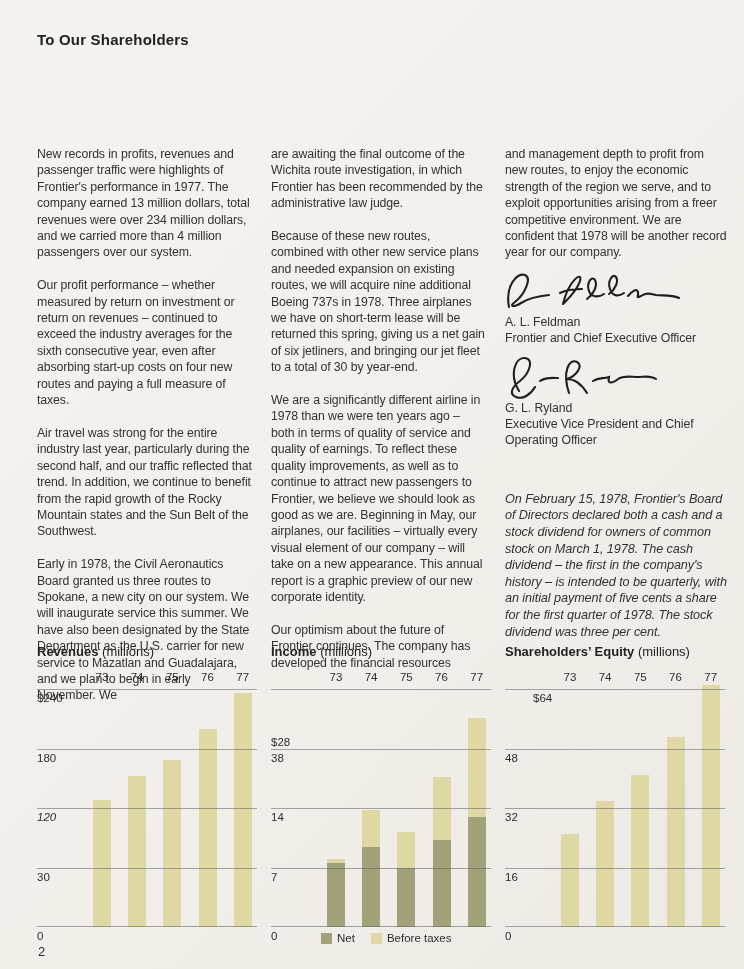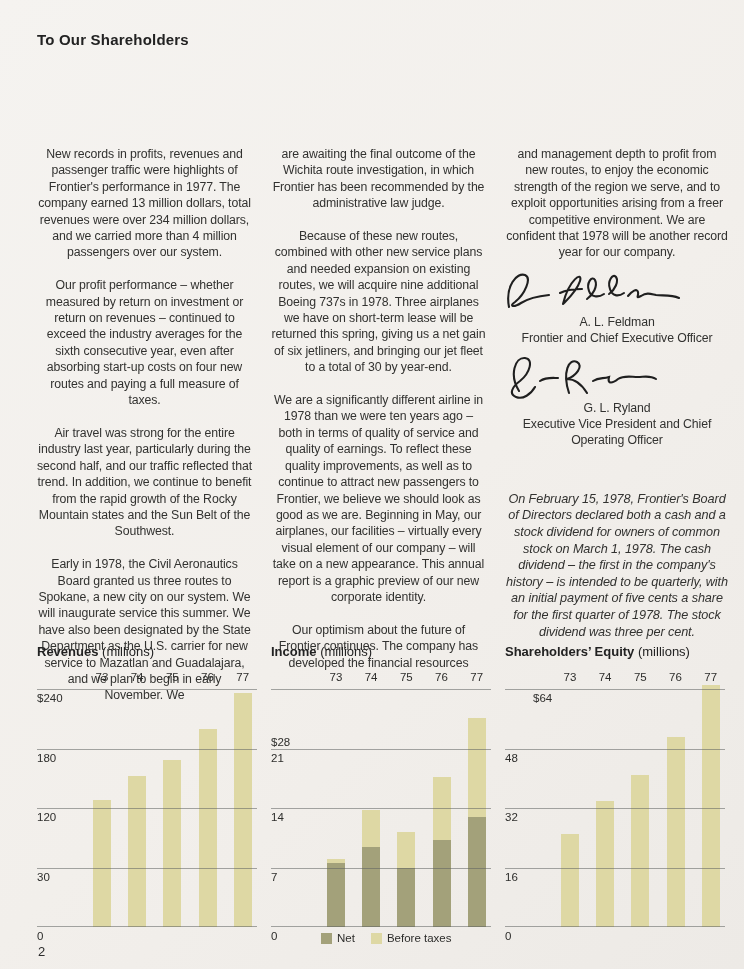--- a/index.html
+++ b/index.html
@@ -7,21 +7,21 @@
   .page {
     position:relative; width:744px; height:969px; overflow:hidden;
     background:linear-gradient(135deg,#f5f3f0 0%,#f2efeb 55%,#edeae6 100%);
     font-family:"Liberation Sans", sans-serif; color:#323230;
   }
   .title {
     position:absolute; left:37px; top:31px; margin:0;
     font-size:15px; font-weight:bold; color:#222; letter-spacing:.2px;
   }
   .cols { position:absolute; left:37px; top:146px; width:692px; display:flex; }
-  .col { width:215px; margin-right:19px;text-align:center; }
+  .col { width:215px; margin-right:19px; }
   .col.c3 { width:224px; margin-right:0; }
   .col p { margin:0 0 16.4px 0; font-size:12.3px; line-height:16.4px; letter-spacing:-0.1px; }
   .sig-block { margin:2px 0 6px 0; }
   .sig-svg { display:block; margin:2px 0 1px -2px; }
   .sig-name,.sig-title { font-size:12.3px; line-height:16.4px; letter-spacing:-0.1px; }
   .note { font-style:italic; margin-top:42px !important; font-size:12.7px !important; line-height:16.6px !important; }
 
   .charts { position:absolute; left:37px; top:644px; display:flex; }
   .chart { position:relative; width:220px; margin-right:14px; }
   .chart-head { font-size:13px; height:20px; color:#222; white-space:nowrap; }
@@ -103,21 +103,21 @@
           <div class="bar" style="left: 61.5%; bottom: 0px; height: 166.6px; background: rgb(222, 216, 164);"></div>
           <div class="yearlbl" style="left: 77.5%;">76</div>
           <div class="bar" style="left: 77.5%; bottom: 0px; height: 198.333px; background: rgb(222, 216, 164);"></div>
           <div class="yearlbl" style="left: 93.5%;">77</div>
           <div class="bar" style="left: 93.5%; bottom: 0px; height: 234.033px; background: rgb(222, 216, 164);"></div>
           <div class="gridline" style="top: calc(0% + 0px); background: rgba(95, 98, 96, 0.55);"></div>
           <div class="ytick" style="top: calc(0% + 3px);">$240</div>
           <div class="gridline" style="top: calc(25% + 0px); background: rgba(95, 98, 96, 0.55);"></div>
           <div class="ytick" style="top: calc(25% + 3px);">180</div>
           <div class="gridline" style="top: calc(50% + 0px); background: rgba(95, 98, 96, 0.55);"></div>
-          <div class="ytick" style="top: calc(50% + 3px);">120</div>
+          <div class="ytick" style="top: calc(50% + 3px); font-style: italic;">120</div>
           <div class="gridline" style="top: calc(75% + 0px); background: rgba(95, 98, 96, 0.55);"></div>
           <div class="ytick" style="top: calc(75% + 3px);">30</div>
           <div class="gridline" style="top: calc(100% - 1px); background: rgba(95, 98, 96, 0.55);"></div>
           <div class="ytick" style="top: calc(100% + 3px);">0</div>
         </div>
     </div>
 
     <div class="chart">
       <div class="chart-head">
         <span class="ct">Income</span>
@@ -135,21 +135,21 @@
           <div class="bar" style="left: 61.5%; bottom: 59.5px; height: 35.7px; background: rgb(222, 216, 164);"></div>
           <div class="yearlbl" style="left: 77.5%;">76</div>
           <div class="bar" style="left: 77.5%; bottom: 0px; height: 86.7px; background: rgb(163, 161, 122);"></div>
           <div class="bar" style="left: 77.5%; bottom: 86.7px; height: 62.9px; background: rgb(222, 216, 164);"></div>
           <div class="yearlbl" style="left: 93.5%;">77</div>
           <div class="bar" style="left: 93.5%; bottom: 0px; height: 110.5px; background: rgb(163, 161, 122);"></div>
           <div class="bar" style="left: 93.5%; bottom: 110.5px; height: 98.6px; background: rgb(222, 216, 164);"></div>
           <div class="gridline" style="top: calc(0% + 0px); background: rgba(95, 98, 96, 0.55);"></div>
           <div class="ytick" style="top: calc(0% + 3px); margin-top: 44px;">$28</div>
           <div class="gridline" style="top: calc(25% + 0px); background: rgba(95, 98, 96, 0.55);"></div>
-          <div class="ytick" style="top: calc(25% + 3px);">21</div>
+          <div class="ytick" style="top: calc(25% + 3px);">38</div>
           <div class="gridline" style="top: calc(50% + 0px); background: rgba(95, 98, 96, 0.55);"></div>
           <div class="ytick" style="top: calc(50% + 3px);">14</div>
           <div class="gridline" style="top: calc(75% + 0px); background: rgba(95, 98, 96, 0.55);"></div>
           <div class="ytick" style="top: calc(75% + 3px);">7</div>
           <div class="gridline" style="top: calc(100% - 1px); background: rgba(95, 98, 96, 0.55);"></div>
           <div class="ytick" style="top: calc(100% + 3px);">0</div>
           <div class="legend">
             <span class="legend-item">
               <span class="sw" style="background: rgb(163, 161, 122);"></span>
               <span>Net</span>

